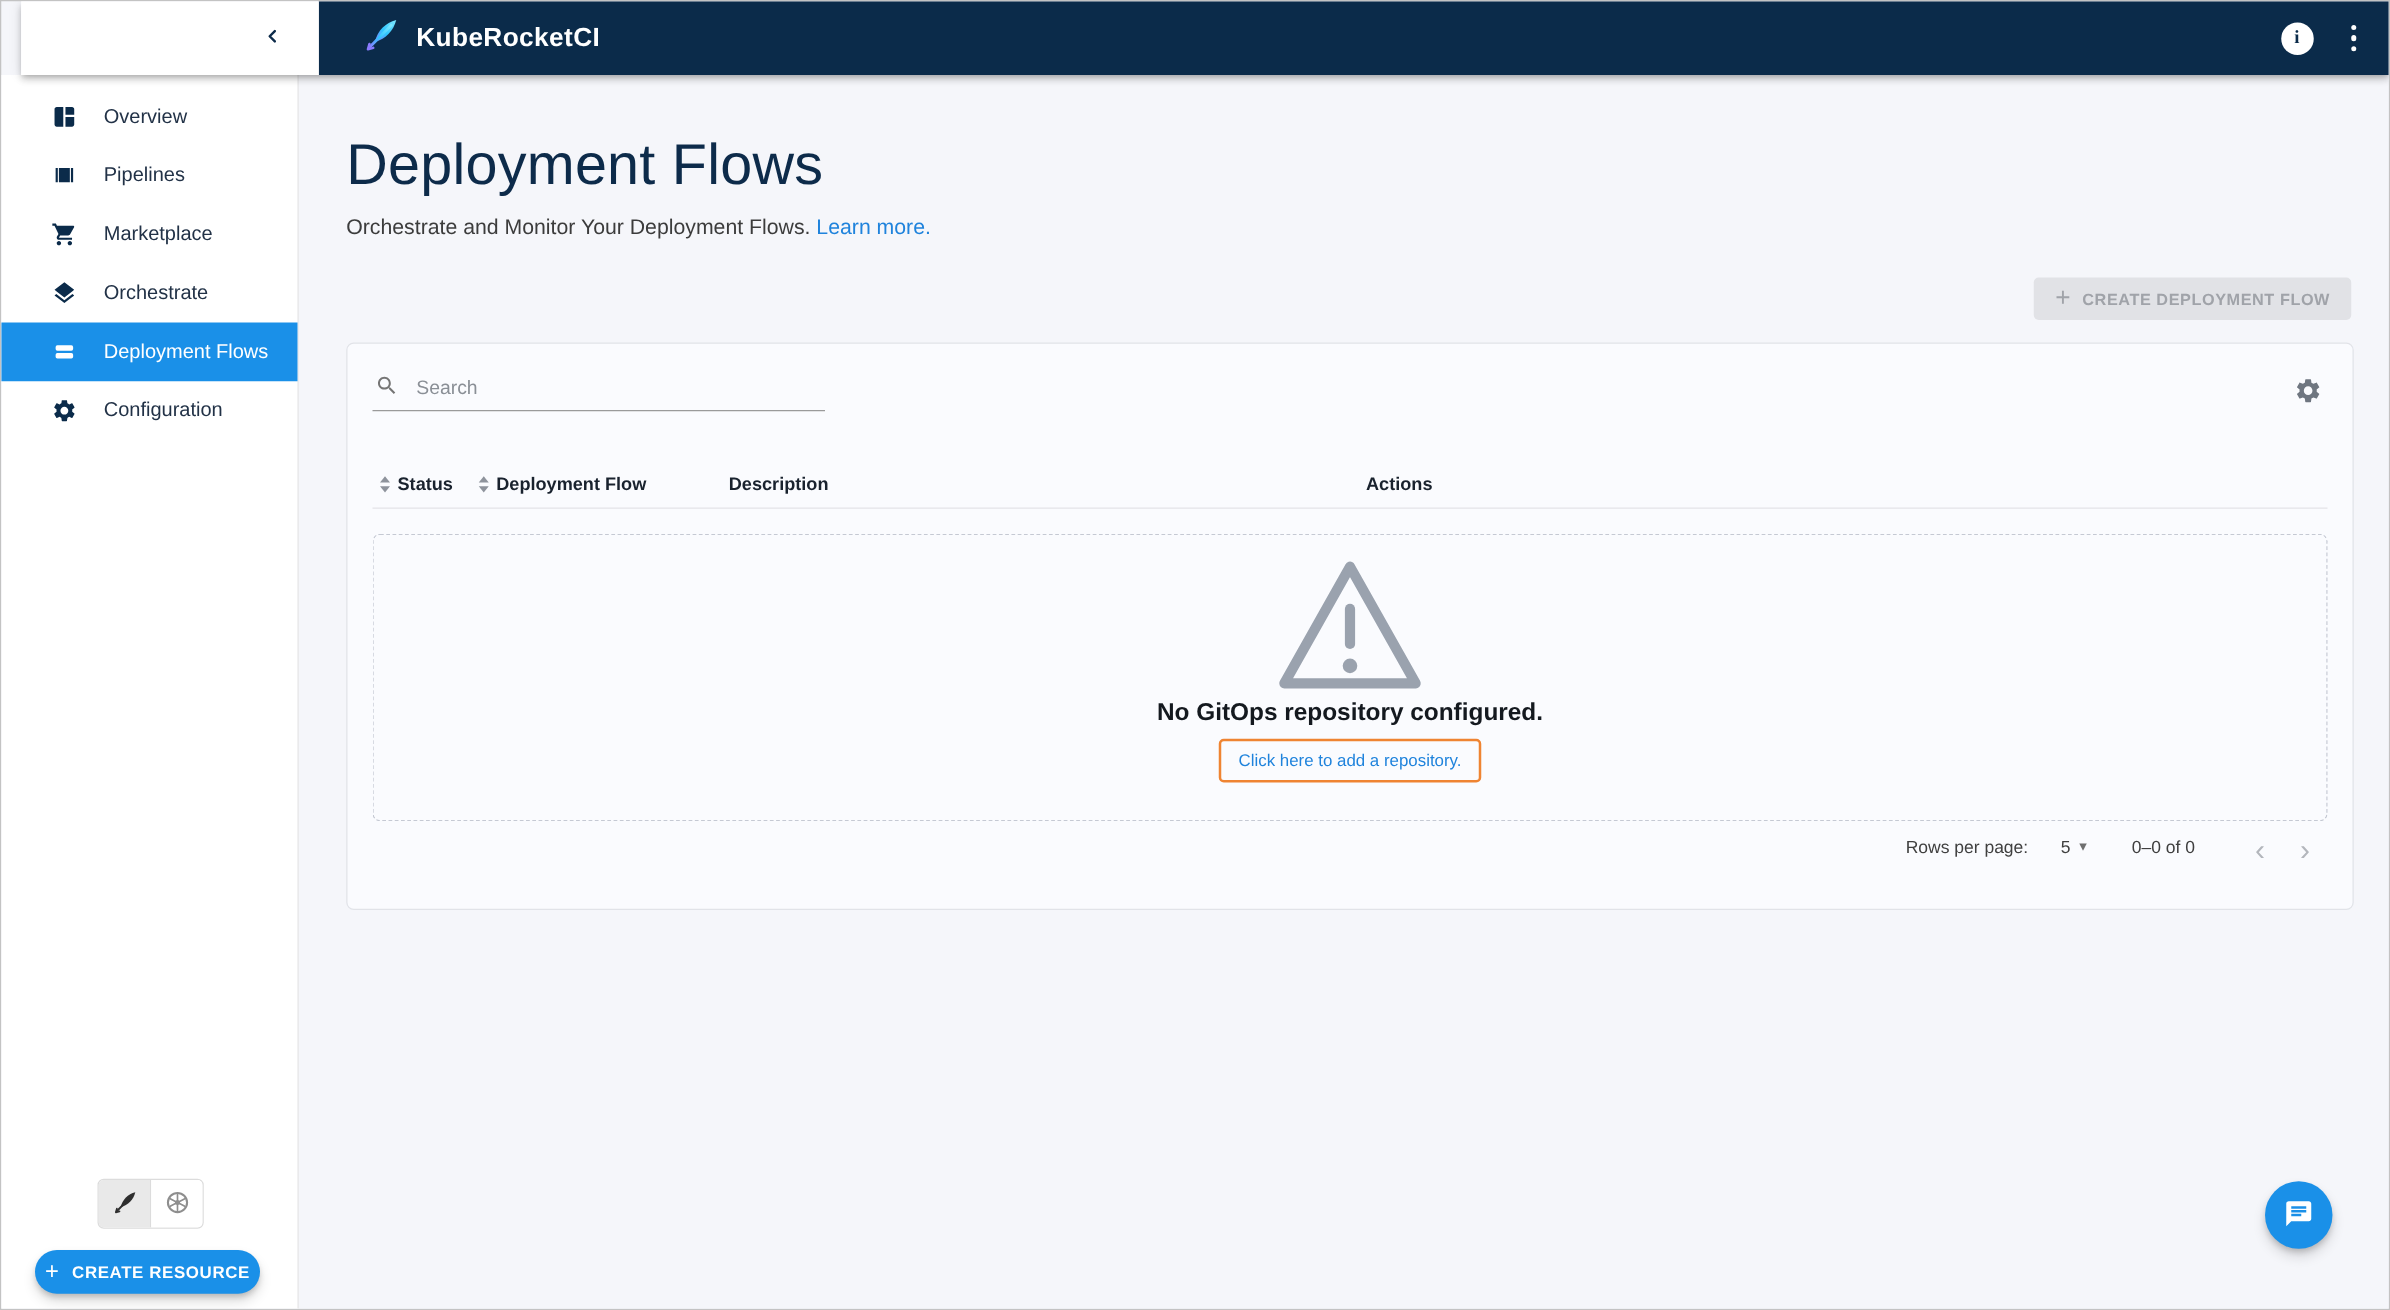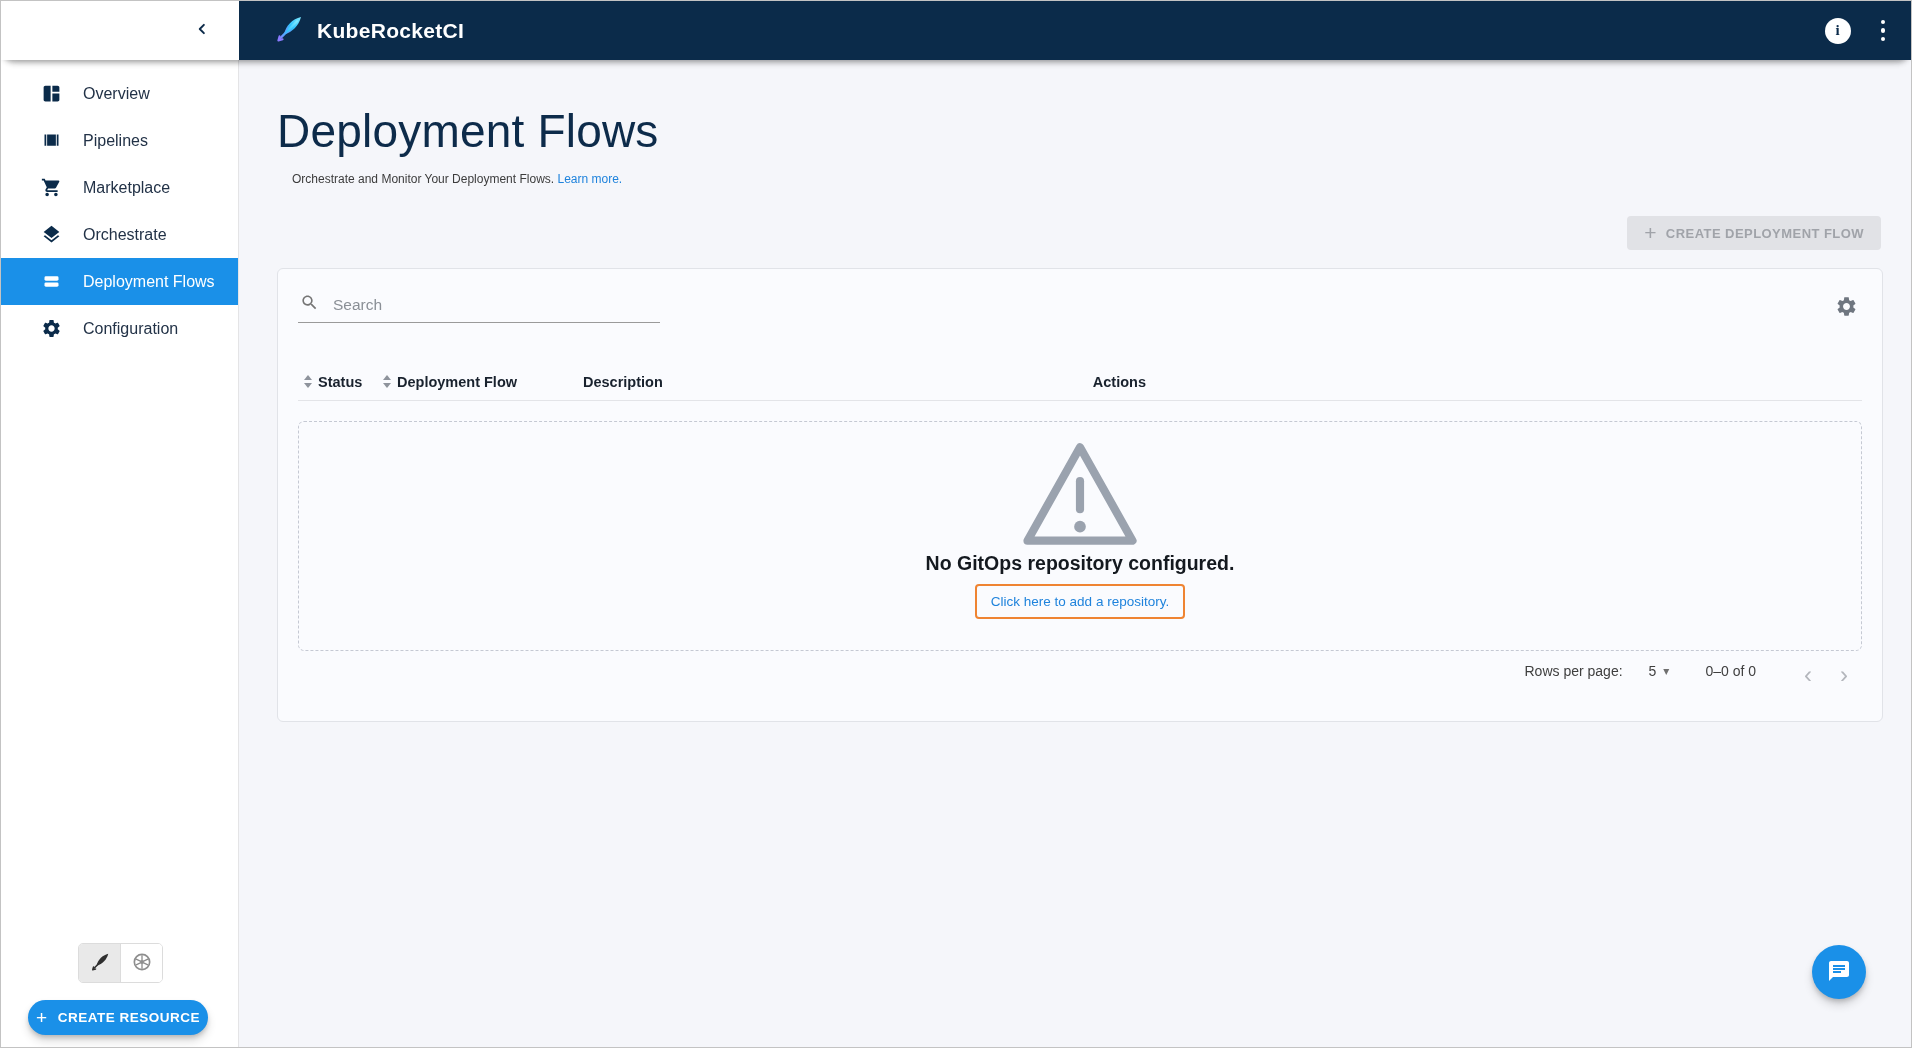--- a/index.html
+++ b/index.html
@@ -1,22 +1,22 @@
 <!DOCTYPE html>
 <html><head>
 <meta charset="utf-8">
 <style>
   * { margin:0; padding:0; box-sizing:border-box; }
   html,body { background:#ffffff; }
   body { font-family:"Liberation Sans", sans-serif; }
   .app { position:relative; width:1912px; height:1048px; background:#f5f6fa; overflow:hidden; border:1px solid #c3c3c3; }
 
   
-  .header { position:absolute; top:0; left:0; right:0; height:59px; z-index:20; display:flex;
-            box-shadow:0 2px 4px -1px rgba(0,0,0,.2), 0 4px 5px 0 rgba(0,0,0,.14), 0 1px 10px 0 rgba(0,0,0,.12);border-radius:14px; }
+  .header { position:absolute; top:0; left:16px; right:0; height:59px; z-index:20; display:flex;
+            box-shadow:0 2px 4px -1px rgba(0,0,0,.2), 0 4px 5px 0 rgba(0,0,0,.14), 0 1px 10px 0 rgba(0,0,0,.12); }
   .header-left { width:238px; height:59px; background:#ffffff; position:relative; }
   .collapse-btn { position:absolute; right:22px; top:14px; width:30px; height:30px; display:flex; align-items:center; justify-content:center; cursor:pointer; background:none; border:none; }
   .header-main { flex:1; height:59px; background:#0b2b4a; display:flex; align-items:center; padding:0 22px 0 34px; }
   .brand { display:flex; align-items:center; gap:12px; }
   .brand-title { color:#ffffff; font-size:21px; font-weight:bold; letter-spacing:.3px; }
   .header-spacer { flex:1; }
   .header-actions { display:flex; align-items:center; gap:26px; }
   .info-btn { width:26px; height:26px; border-radius:50%; background:#ffffff; display:flex; align-items:center; justify-content:center; border:none; cursor:pointer; }
   .info-i { color:#0b2b4a; font-size:15px; font-weight:bold; font-family:"Liberation Serif", serif; }
   .kebab { display:flex; flex-direction:column; gap:4px; background:none; border:none; cursor:pointer; padding:4px; }
@@ -38,21 +38,21 @@
   .view-toggle button.active { background:#e9e9e9; }
   .view-toggle .divider { width:1px; background:#dcdcdc; }
   .create-resource { position:absolute; left:27px; bottom:12px; width:180px; height:35px; border:none; border-radius:18px; background:#1a90e8; color:#ffffff;
                      font-size:13.5px; font-weight:bold; letter-spacing:.5px; display:flex; align-items:center; justify-content:center; gap:10px; cursor:pointer;
                      box-shadow:0 3px 5px -1px rgba(0,0,0,.2), 0 6px 10px 0 rgba(0,0,0,.14); font-family:"Liberation Sans", sans-serif; }
   .create-resource .plus { font-size:19px; font-weight:normal; line-height:1; }
 
   
   .main { position:absolute; top:59px; left:238px; right:0; bottom:0; background:#f5f6fa; padding:44px 30px 0 38px; }
   .page-title { color:#0d2b4a; font-size:46px; font-weight:500; letter-spacing:.2px; }
-  .page-subtitle { margin-top:14px; font-size:12px; color:#3c3c3c;margin-left:15px; }
+  .page-subtitle { margin-top:14px; font-size:17px; color:#3c3c3c; }
   .learn-more { color:#1f83dc; text-decoration:none; cursor:pointer; }
   .actions-row { display:flex; justify-content:flex-end; margin-top:30px; }
   .create-flow-btn { height:34px; background:#e1e2e6; border:none; border-radius:4px; color:#a0a3a9; font-size:13px; font-weight:bold;
                      letter-spacing:.45px; padding:0 17px; display:flex; align-items:center; gap:9px; font-family:"Liberation Sans", sans-serif; }
   .create-flow-btn .plus { font-size:21px; font-weight:normal; line-height:1; margin-top:-2px; }
 
   
   .card { margin-top:18px; width:1606px; background:#fafbfe; border:1px solid #e1e3e8; border-radius:6px; padding:18px 20px 14px 20px; position:relative; }
   .search-wrap { display:flex; align-items:center; width:362px; height:36px; border-bottom:1px solid #9a9a9a; gap:14px; padding-left:2px; }
   .search-wrap input { border:none; outline:none; background:transparent; font-size:15.5px; color:#333; width:300px; font-family:"Liberation Sans", sans-serif; }

